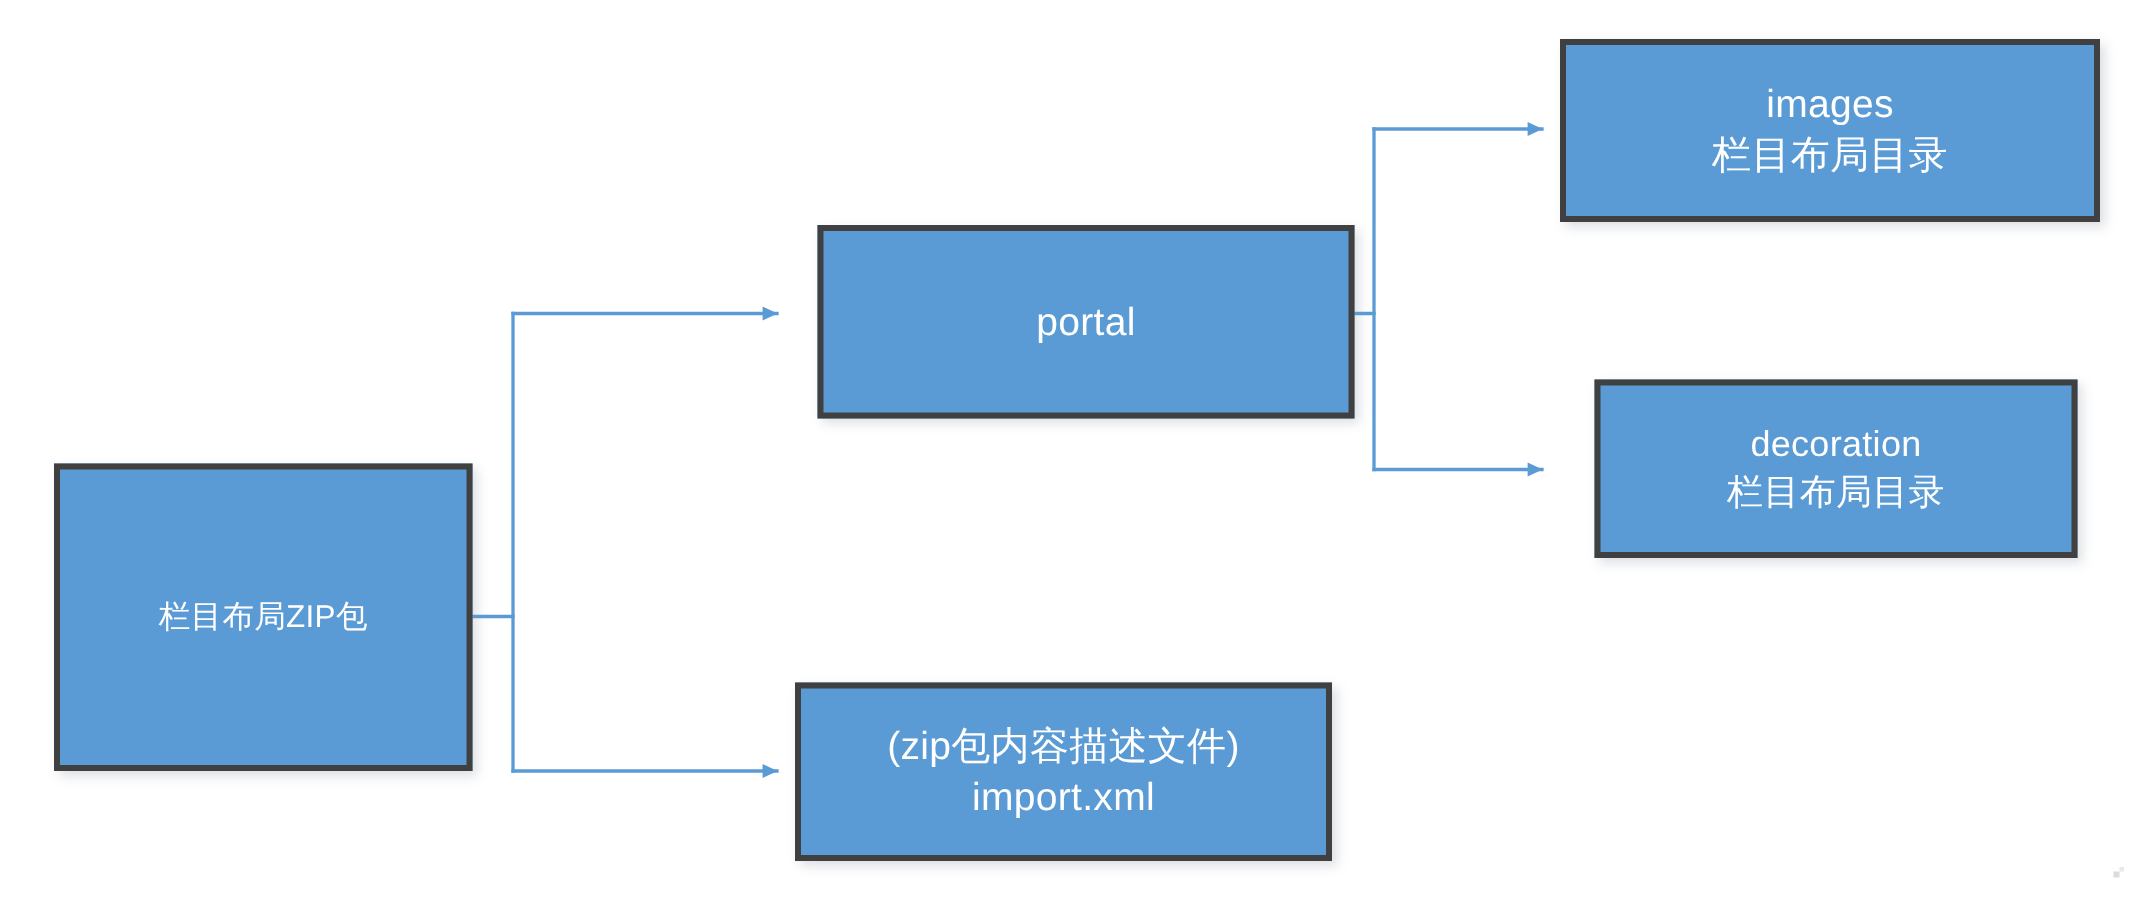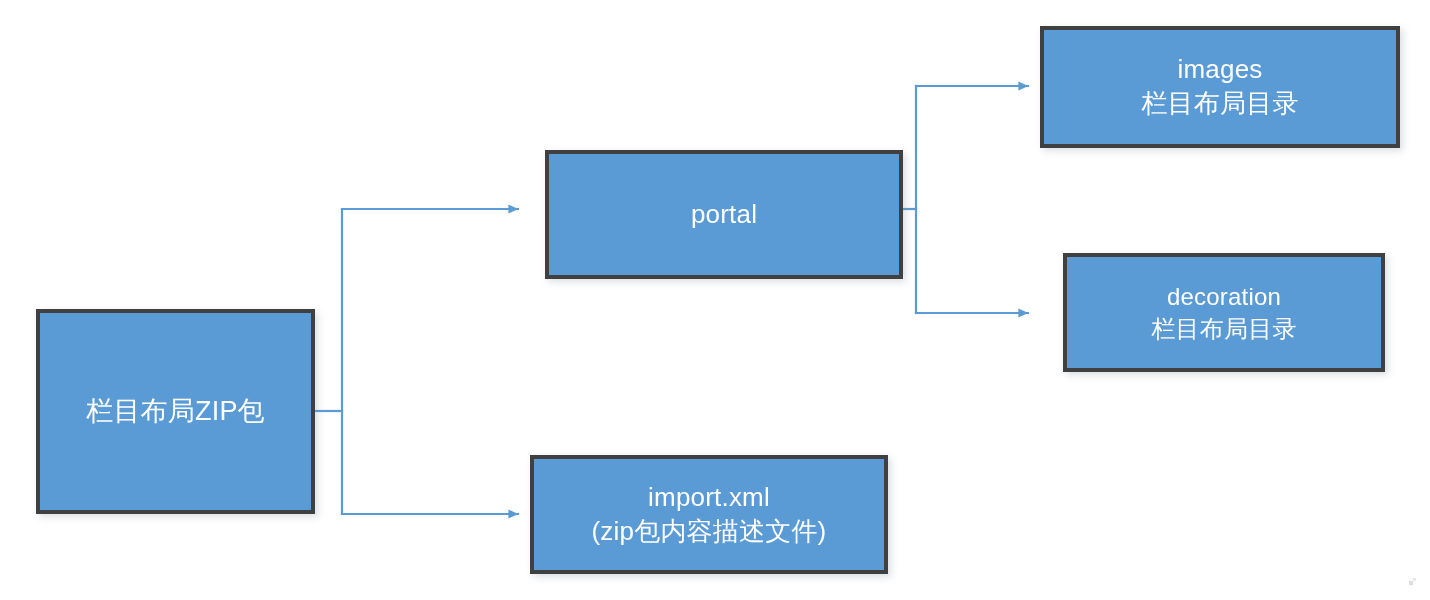--- a/index.html
+++ b/index.html
@@ -37,21 +37,21 @@
     justify-content: center;
     color: #ffffff;
     text-align: center;
     line-height: 1.30;
     letter-spacing: 0.2px;
   }
   .node .ln {
     display: block;
     white-space: nowrap;
   }
-  .node.n-zip      { left: 36px;   top: 309px; width: 279px; height: 205px; font-size: 27px; }
+  .node.n-zip      { left: 36px;   top: 309px; width: 279px; height: 205px; font-size: 21px; }
   .node.n-portal   { left: 530px;  top: 150px; width: 358px; height: 129px; font-size: 26px; margin-left: 15px; }
   .node.n-import   { left: 530px;  top: 455px; width: 358px; height: 119px; font-size: 26px; }
   .node.n-images   { left: 1040px; top: 26px;  width: 360px; height: 122px; font-size: 26px; }
   .node.n-decor    { left: 1040px; top: 253px; width: 322px; height: 119px; font-size: 24px; margin-left: 23px; }
 
   .speck {
     position: absolute;
     left: 1409px;
     top: 578px;
     width: 8px;
@@ -101,22 +101,22 @@
 
   <div class="node n-zip">
     <span class="ln">栏目布局ZIP包</span>
   </div>
 
   <div class="node n-portal">
     <span class="ln">portal</span>
   </div>
 
   <div class="node n-import">
+    <span class="ln">(zip包内容描述文件)</span>
     <span class="ln">import.xml</span>
-    <span class="ln">(zip包内容描述文件)</span>
   </div>
 
   <div class="node n-images">
     <span class="ln">images</span>
     <span class="ln">栏目布局目录</span>
   </div>
 
   <div class="node n-decor">
     <span class="ln">decoration</span>
     <span class="ln">栏目布局目录</span>

